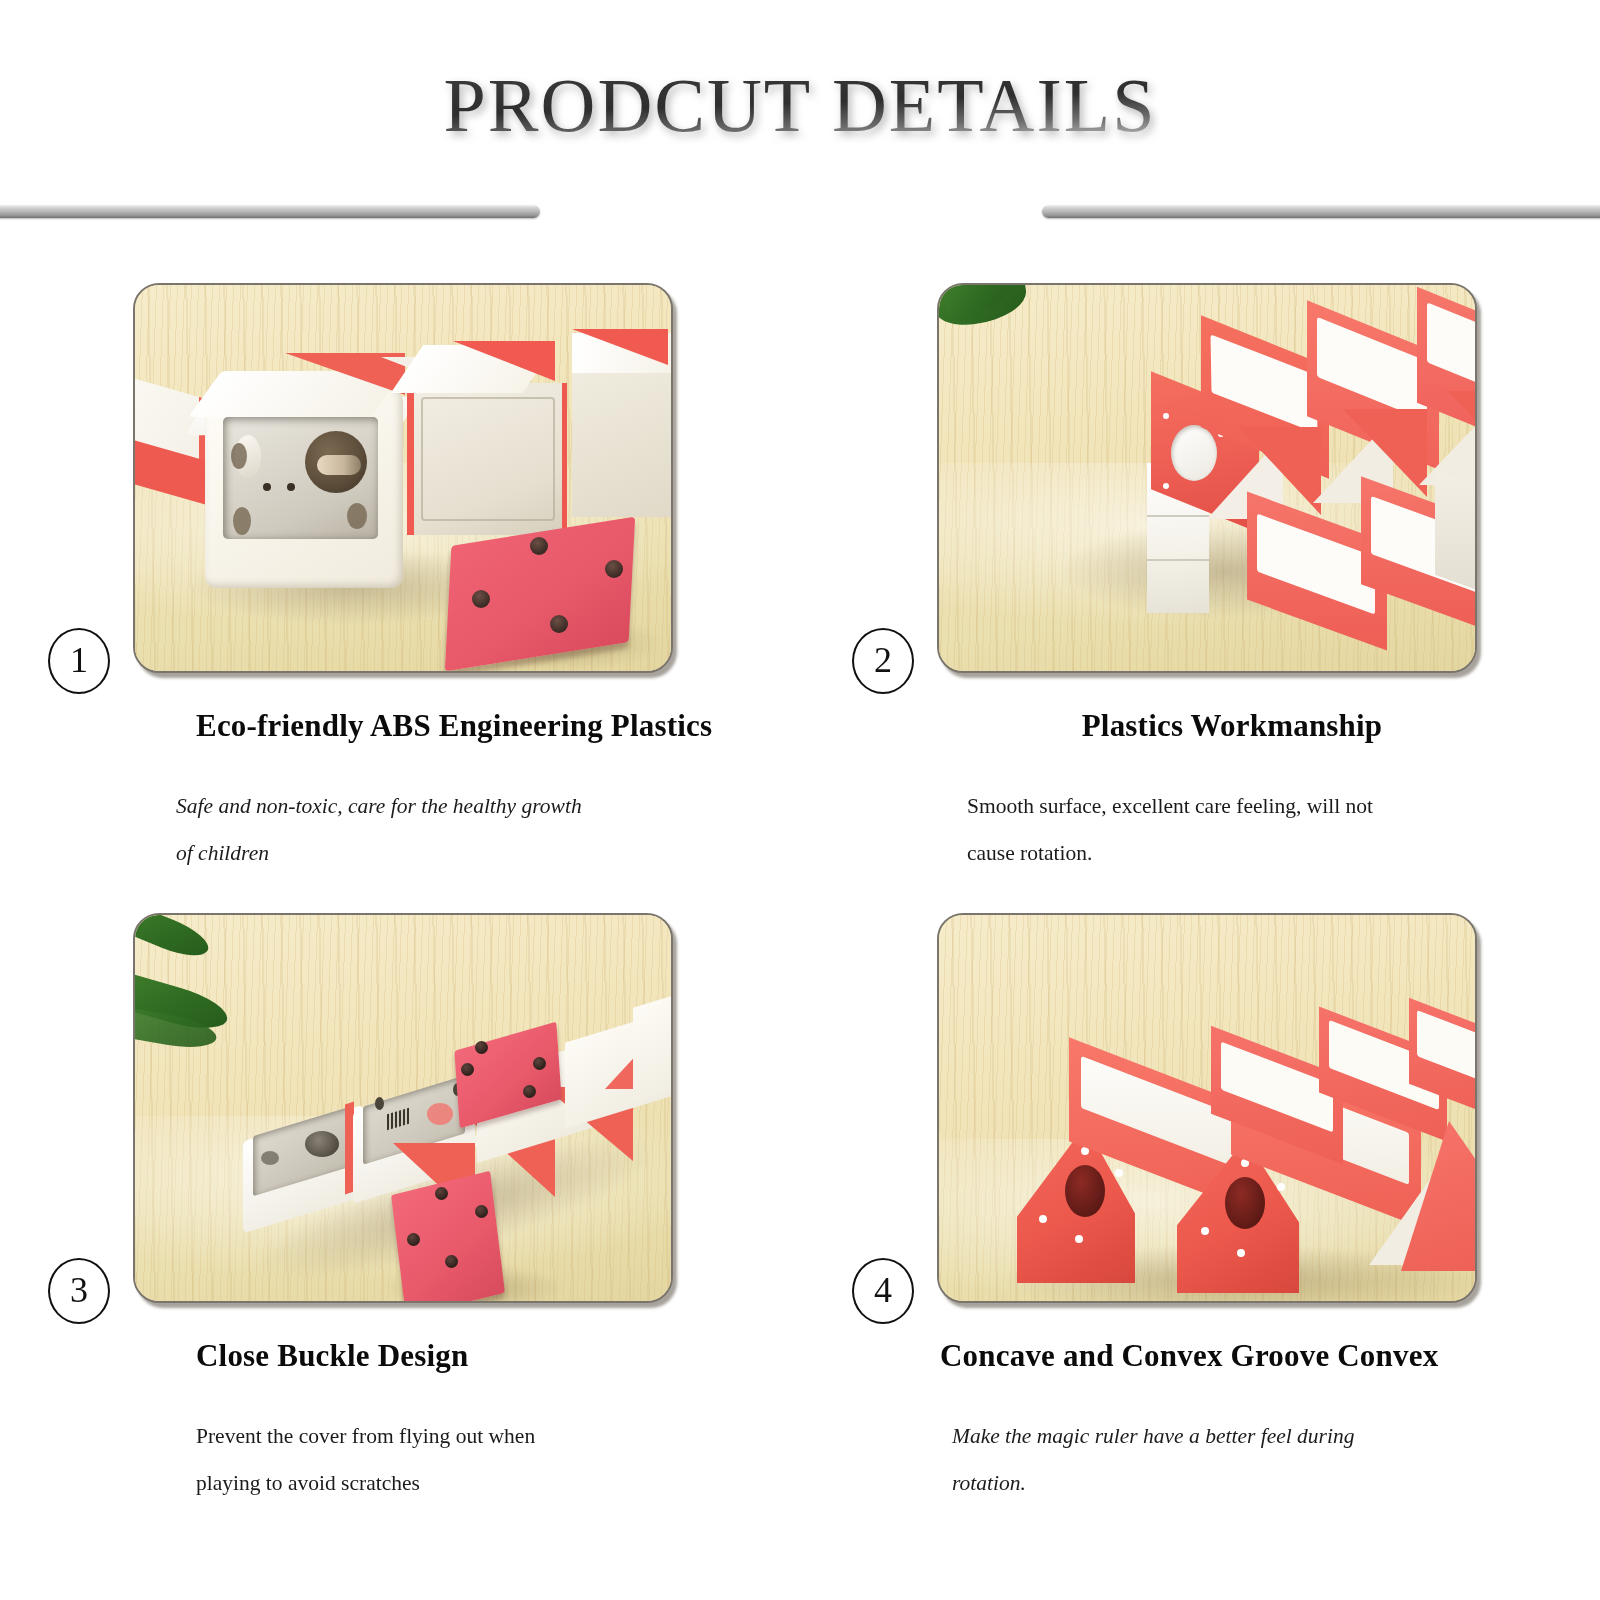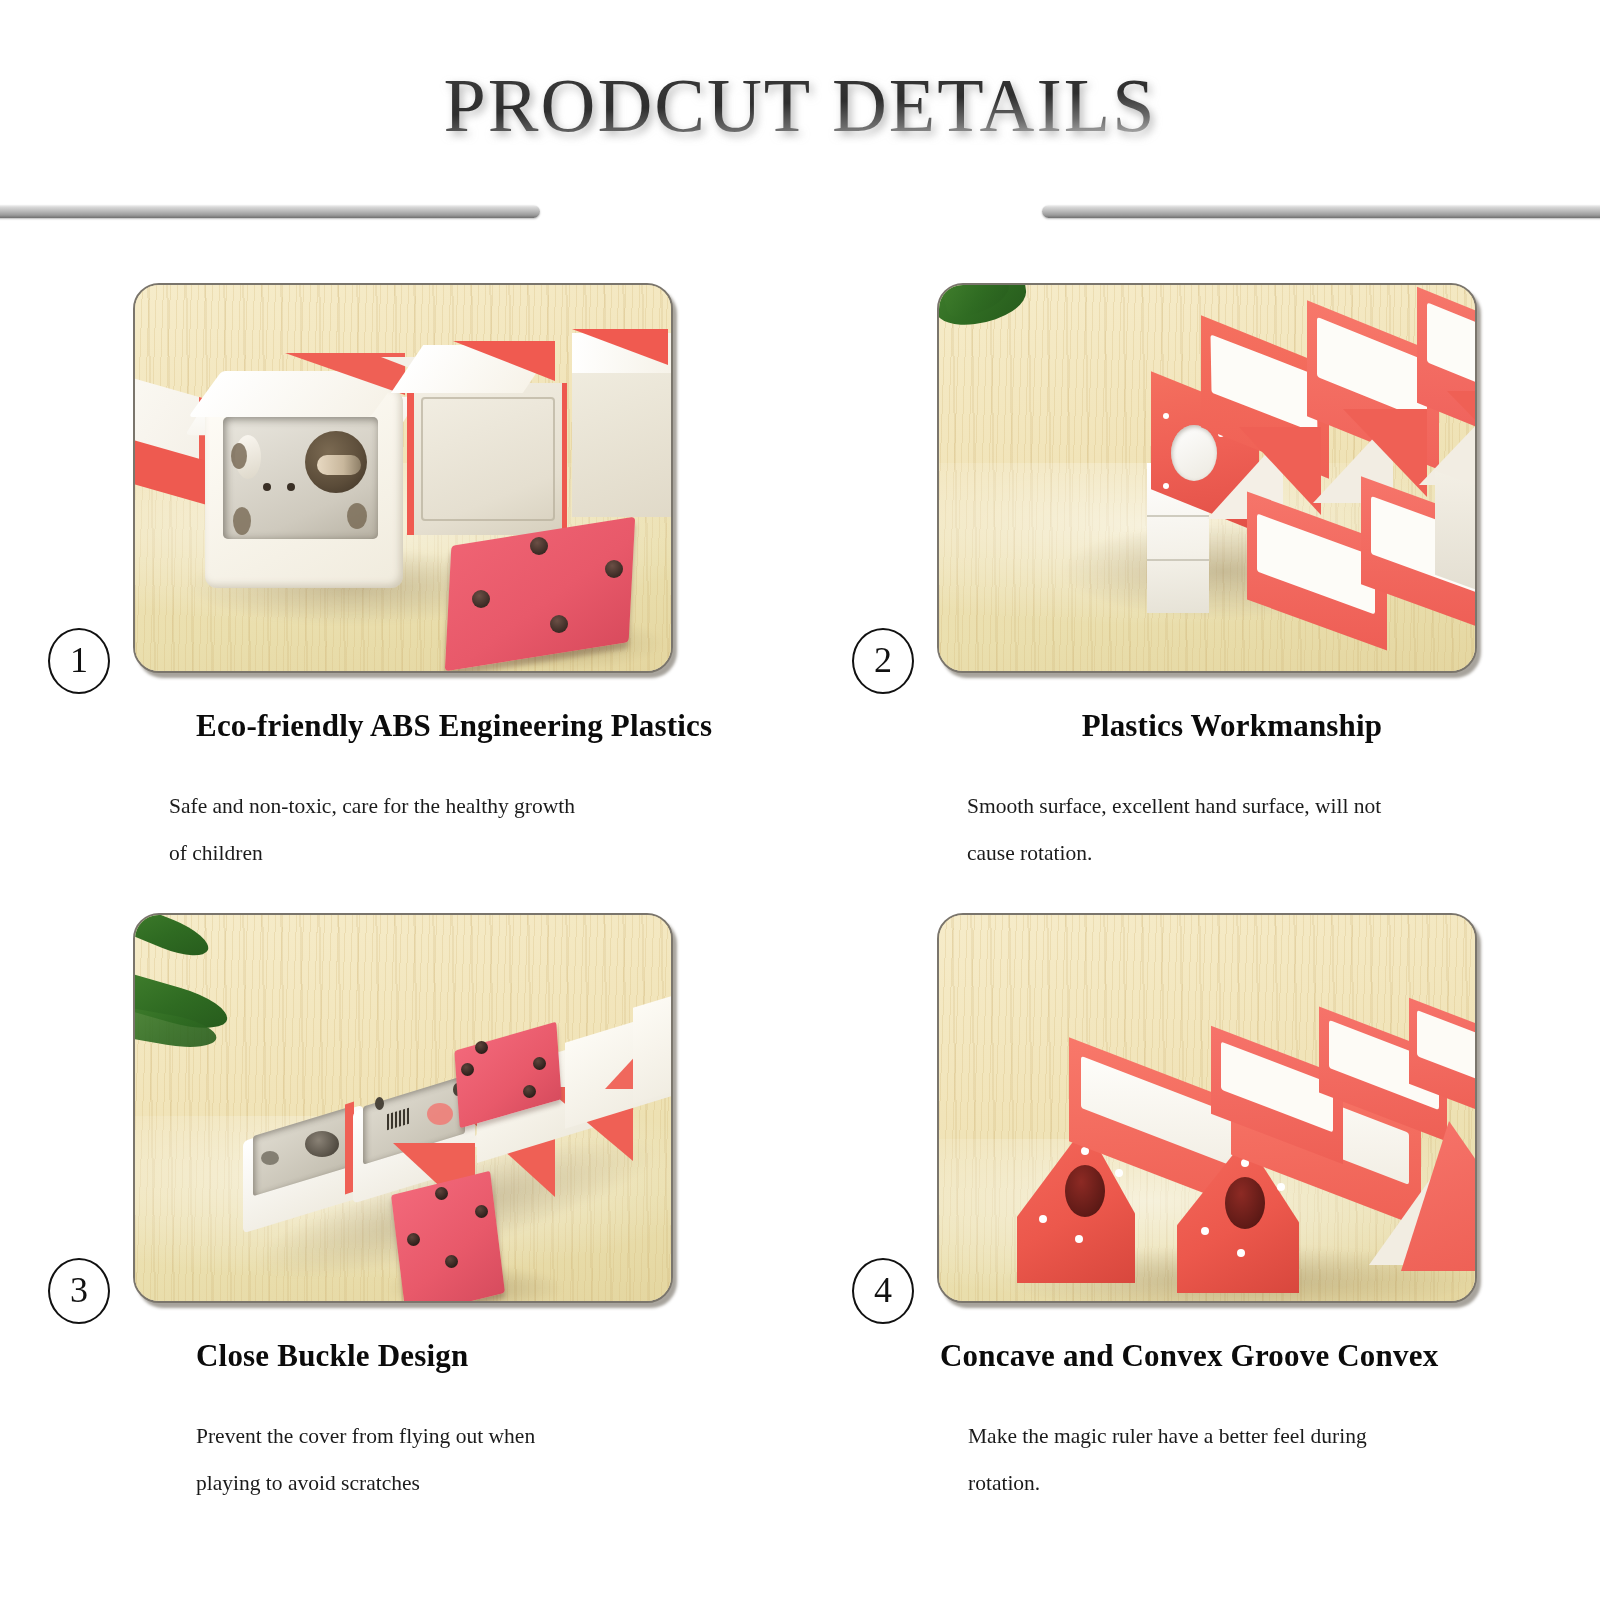--- a/index.html
+++ b/index.html
@@ -121,24 +121,24 @@
     left:112px; top:500px;
     width:560px;
     font-family:"Liberation Serif", serif;
     font-size:21.5px;
     line-height:47px;
     color:#1b1b1b;
   }
   .align-center .feat-title{ text-align:center; left:55px; width:650px; }
   .align-left-pad .feat-title{ left:148px; }
   .align-right-title .feat-title{ left:88px; }
-  .desc-pad-a{ left:121px; }
+  .desc-pad-a{ left:128px;font-style:italic; }
   .desc-pad-b{ left:115px; }
   .desc-pad-c{ left:148px; }
-  .desc-pad-d{ left:116px; }
+  .desc-pad-d{ left:100px;font-style:italic; }
 </style>
 </head>
 <body>
 
 <div class="page-title">PRODCUT DETAILS</div>
 <div class="rule rule-left"></div>
 <div class="rule rule-right"></div>
 
 <div class="features">
 
@@ -243,21 +243,21 @@
 
         <div class="poly" style="left:422px;top:216px;width:136px;height:108px;background:linear-gradient(160deg,#f6756a 0%,#ee5e55 100%);transform:skewY(20deg);"></div>
         <div class="poly" style="left:432px;top:232px;width:116px;height:58px;background:#fdfcf8;transform:skewY(20deg);border-radius:3px;"></div>
 
         <div class="poly" style="left:496px;top:196px;width:56px;height:104px;background:linear-gradient(160deg,#f3efe5 0%,#e3ded1 100%);transform:skewY(20deg);"></div>
       </div>
     </div>
 
     <div class="feat-title">Plastics Workmanship</div>
     <div class="feat-desc desc-pad-b">
-      <div>Smooth surface, excellent hand surface, will not</div>
+      <div>Smooth surface, excellent care feeling, will not</div>
       <div>cause rotation.</div>
     </div>
   </div>
 
   <div class="feature f3 align-left-pad">
     <div class="step-badge">3</div>
 
     <div class="photo">
       <div class="scene">
         <div class="wood"></div>

